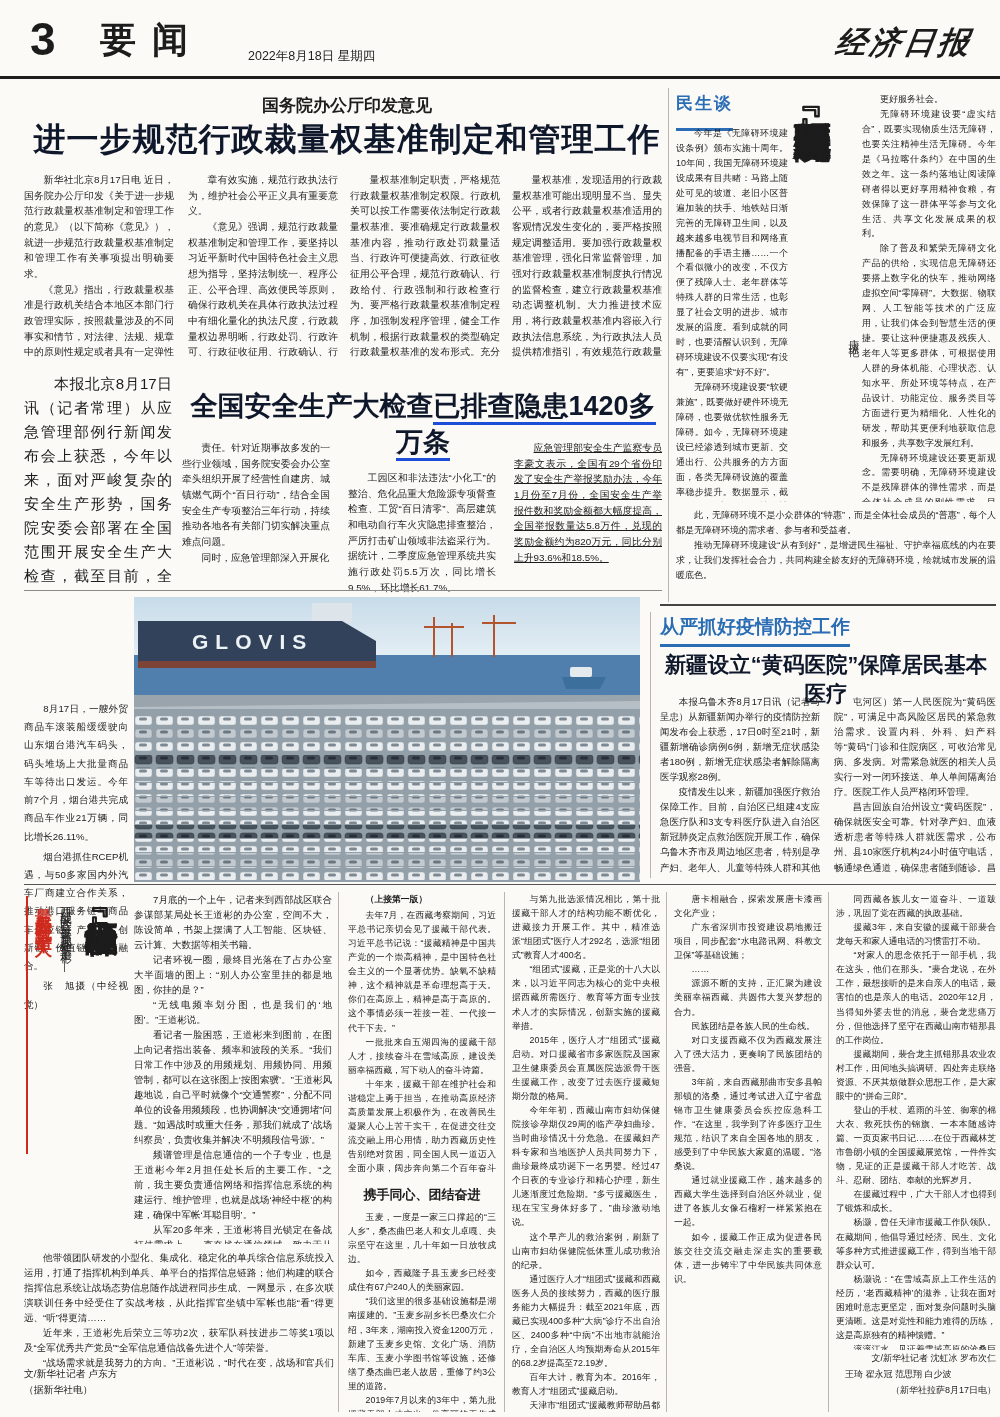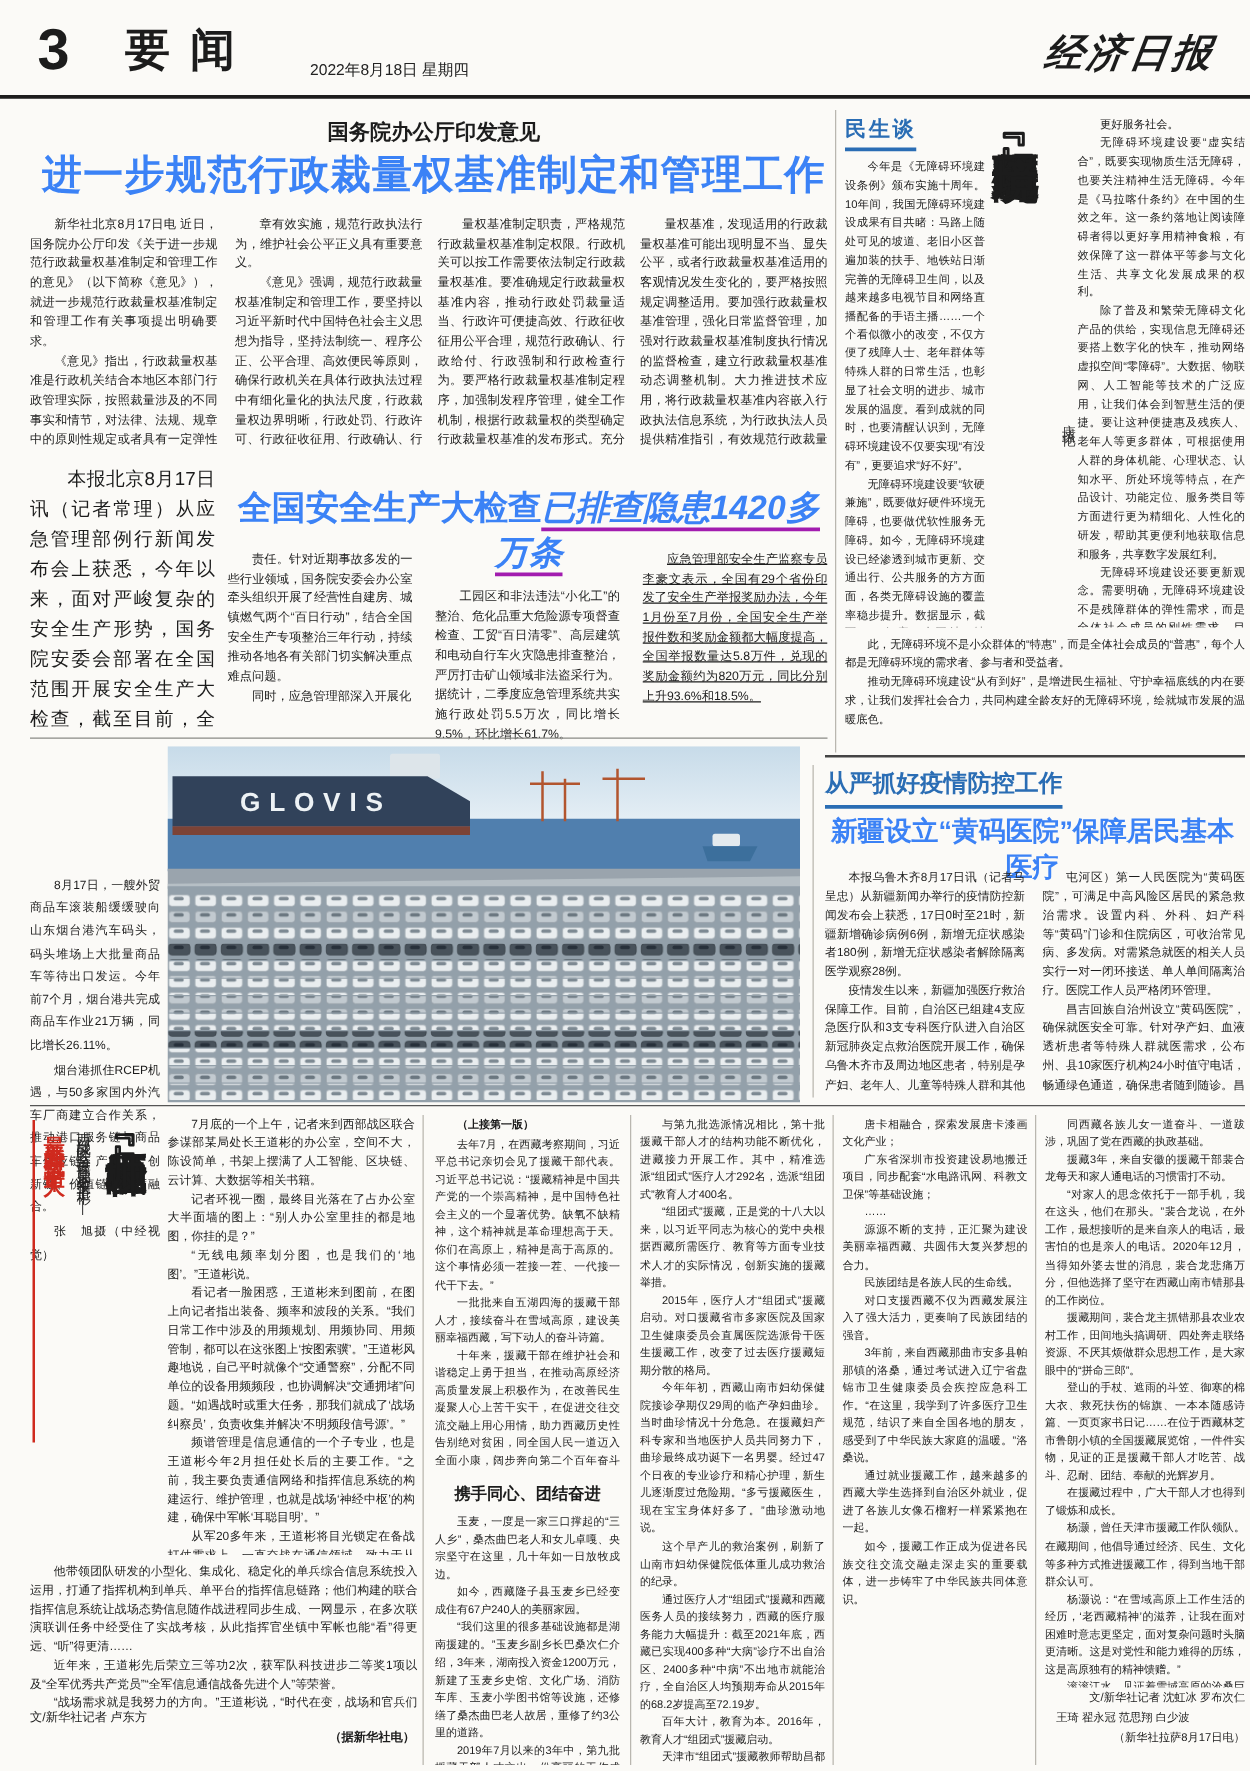--- a/index.html
+++ b/index.html
@@ -9,23 +9,23 @@
   .vline{position:absolute;width:1px;background:#b9b6af;}
   
   .pageno{font-size:46px;font-weight:bold;line-height:1;}
   .section{font-size:36px;font-weight:bold;letter-spacing:16px;line-height:1;}
   .dateline{font-size:12.5px;color:#222;}
   .masthead{font-family:"DejaVu Serif","Liberation Serif",serif;font-style:italic;font-weight:bold;font-size:31px;transform:skewX(-8deg);letter-spacing:3px;}
   
   .col{position:absolute;overflow:hidden;text-align:justify;}
   .para{margin:0;text-indent:2em;}
   .kicker{font-weight:bold;text-align:center;}
-  .headline{font-weight:bold;text-align:center;color:#3b82f6;}
+  .headline{font-weight:bold;text-align:center;color:#0f172a;}
   .blue{color:#2a6db4;}
-  .bluebar{border-bottom:3px solid #2a6db4;padding-bottom:3px;}
+  .bluebar{border-bottom:3px solid #2a6db4;padding-bottom:13px;}
   .vert{writing-mode:vertical-rl;text-orientation:mixed;}
   .red{color:#cf2a1e;}
   .cap p{margin:0 0 2px 0;text-indent:2em;}
 </style>
 </head>
 <body>
 
 <div id="paper">
 
   <div class="abs" style="left:30px;top:16px;"><span class="pageno">3</span></div>
@@ -49,21 +49,21 @@
     </div>
   <div class="col" style="left:512px;top:172px;width:150px;height:186px;font-size:9.8px;line-height:1.6;">
       <p class="para">量权基准，发现适用的行政裁量权基准可能出现明显不当、显失公平，或者行政裁量权基准适用的客观情况发生变化的，要严格按照规定调整适用。要加强行政裁量权基准管理，强化日常监督管理，加强对行政裁量权基准制度执行情况的监督检查，建立行政裁量权基准动态调整机制。大力推进技术应用，将行政裁量权基准内容嵌入行政执法信息系统，为行政执法人员提供精准指引，有效规范行政裁量权行使。各地区各部门要高度重视行政裁量权基准制定和管理工作，加强统筹协调，明确任务分工，强化宣传培训，抓好贯彻落实。</p>
     </div>
 
   <div class="col" style="left:24px;top:372px;width:148px;height:212px;font-size:15px;line-height:1.6;">
       <p class="para">本报北京8月17日讯（记者常理）从应急管理部例行新闻发布会上获悉，今年以来，面对严峻复杂的安全生产形势，国务院安委会部署在全国范围开展安全生产大检查，截至目前，全国各地共排查隐患1420多万条，整改率为94.5%。</p>
       <p class="para">应急管理部安全协调司司长汪崇鲜表示，4月中旬到6月底，国务院安委会派出16个综合检查组分赴各地，结合年度省级政府安全生产和消防工作考核巡查，同步开展全国安全生产大检查的综合督查，全面督促各地各方压紧压实安全生产</p>
     </div>
   <div class="abs headline" style="left:182px;top:388px;width:482px;font-size:27px;">
-    <span>全国安全生产大检查</span><span style="border-bottom:3px solid #a21caf;padding-bottom:1px;font-style:italic;">已排查隐患1420多万条</span>
+    <span>全国安全生产大检查</span><span style="border-bottom:3px solid #1d4ed8;padding-bottom:1px;">已排查隐患1420多万条</span>
   </div>
   <div class="col" style="left:182px;top:440px;width:148px;height:144px;font-size:9.8px;line-height:1.6;">
       <p class="para">责任。针对近期事故多发的一些行业领域，国务院安委会办公室牵头组织开展了经营性自建房、城镇燃气两个“百日行动”，结合全国安全生产专项整治三年行动，持续推动各地各有关部门切实解决重点难点问题。</p>
       <p class="para">同时，应急管理部深入开展化</p>
     </div>
   <div class="col" style="left:348px;top:440px;width:148px;height:144px;font-size:9.8px;line-height:1.6;margin-top:30px;">
       <p class="para">工园区和非法违法“小化工”的整治、危化品重大危险源专项督查检查、工贸“百日清零”、高层建筑和电动自行车火灾隐患排查整治，严厉打击矿山领域非法盗采行为。据统计，二季度应急管理系统共实施行政处罚5.5万次，同比增长9.5%，环比增长61.7%。</p>
     </div>
   <div class="col" style="left:514px;top:440px;width:148px;height:144px;font-size:9.8px;line-height:1.6;text-decoration:underline;">
       <p class="para">应急管理部安全生产监察专员李豪文表示，全国有29个省份印发了安全生产举报奖励办法，今年1月份至7月份，全国安全生产举报件数和奖励金额都大幅度提高，全国举报数量达5.8万件，兑现的奖励金额约为820万元，同比分别上升93.6%和18.5%。</p>
@@ -181,21 +181,21 @@
       <p class="para">看记者一脸困惑，王道彬来到图前，在图上向记者指出装备、频率和波段的关系。“我们日常工作中涉及的用频规划、用频协同、用频管制，都可以在这张图上‘按图索骥’。”王道彬风趣地说，自己平时就像个“交通警察”，分配不同单位的设备用频频段，也协调解决“交通拥堵”问题。“如遇战时或重大任务，那我们就成了‘战场纠察员’，负责收集并解决‘不明频段信号源’。”</p>
       <p class="para">频谱管理是信息通信的一个子专业，也是王道彬今年2月担任处长后的主要工作。“之前，我主要负责通信网络和指挥信息系统的构建运行、维护管理，也就是战场‘神经中枢’的构建，确保中军帐‘耳聪目明’。”</p>
       <p class="para">从军20多年来，王道彬将目光锁定在备战打仗需求上，一直奋战在通信领域，致力于从事部队信息化建设，努力寻找“打赢明天战争”的答案。</p>
     </div>
   <div class="col" style="left:24px;top:1250px;width:310px;height:118px;font-size:9.5px;line-height:1.58;">
       <p class="para">他带领团队研发的小型化、集成化、稳定化的单兵综合信息系统投入运用，打通了指挥机构到单兵、单平台的指挥信息链路；他们构建的联合指挥信息系统让战场态势信息随作战进程同步生成、一网显示，在多次联演联训任务中经受住了实战考核，从此指挥官坐镇中军帐也能“看”得更远、“听”得更清……</p>
       <p class="para">近年来，王道彬先后荣立三等功2次，获军队科技进步二等奖1项以及“全军优秀共产党员”“全军信息通信战备先进个人”等荣誉。</p>
       <p class="para">“战场需求就是我努力的方向。”王道彬说，“时代在变，战场和官兵们的要求在变，新的知识和技术手段越来越多，不同部队、不同地域的任务要求也不同，而我们‘全时备战、随时能战、创新谋战、一击胜战’的奋斗目标不会改变。”</p>
     </div>
   <div class="abs" style="left:24px;top:1368px;width:308px;text-align:left;font-size:9.8px;">文/新华社记者  卢东方</div>
-  <div class="abs" style="left:24px;top:1384px;width:308px;text-align:right;font-size:9.8px;font-weight:bold;">（据新华社电）</div>
+  <div class="abs" style="left:24px;top:1384px;width:308px;text-align:left;font-size:9.8px;">（据新华社电）</div>
   <div class="vline" style="left:338px;top:892px;height:520px;"></div>
 
   <div class="col" style="left:348px;top:892px;width:148px;height:90px;font-size:8.8px;line-height:1.6;font-weight:bold;">
       <p class="para">（上接第一版）</p>
     </div>
   <div class="col" style="left:348px;top:908px;width:148px;height:268px;font-size:8.8px;line-height:1.6;">
       <p class="para">去年7月，在西藏考察期间，习近平总书记亲切会见了援藏干部代表。习近平总书记说：“援藏精神是中国共产党的一个崇高精神，是中国特色社会主义的一个显著优势。缺氧不缺精神，这个精神就是革命理想高于天。你们在高原上，精神是高于高原的。这个事情必须一茬接一茬、一代接一代干下去。”</p>
       <p class="para">一批批来自五湖四海的援藏干部人才，接续奋斗在雪域高原，建设美丽幸福西藏，写下动人的奋斗诗篇。</p>
       <p class="para">十年来，援藏干部在维护社会和谐稳定上勇于担当，在推动高原经济高质量发展上积极作为，在改善民生凝聚人心上苦干实干，在促进交往交流交融上用心用情，助力西藏历史性告别绝对贫困，同全国人民一道迈入全面小康，阔步奔向第二个百年奋斗目标。</p>
     </div>

